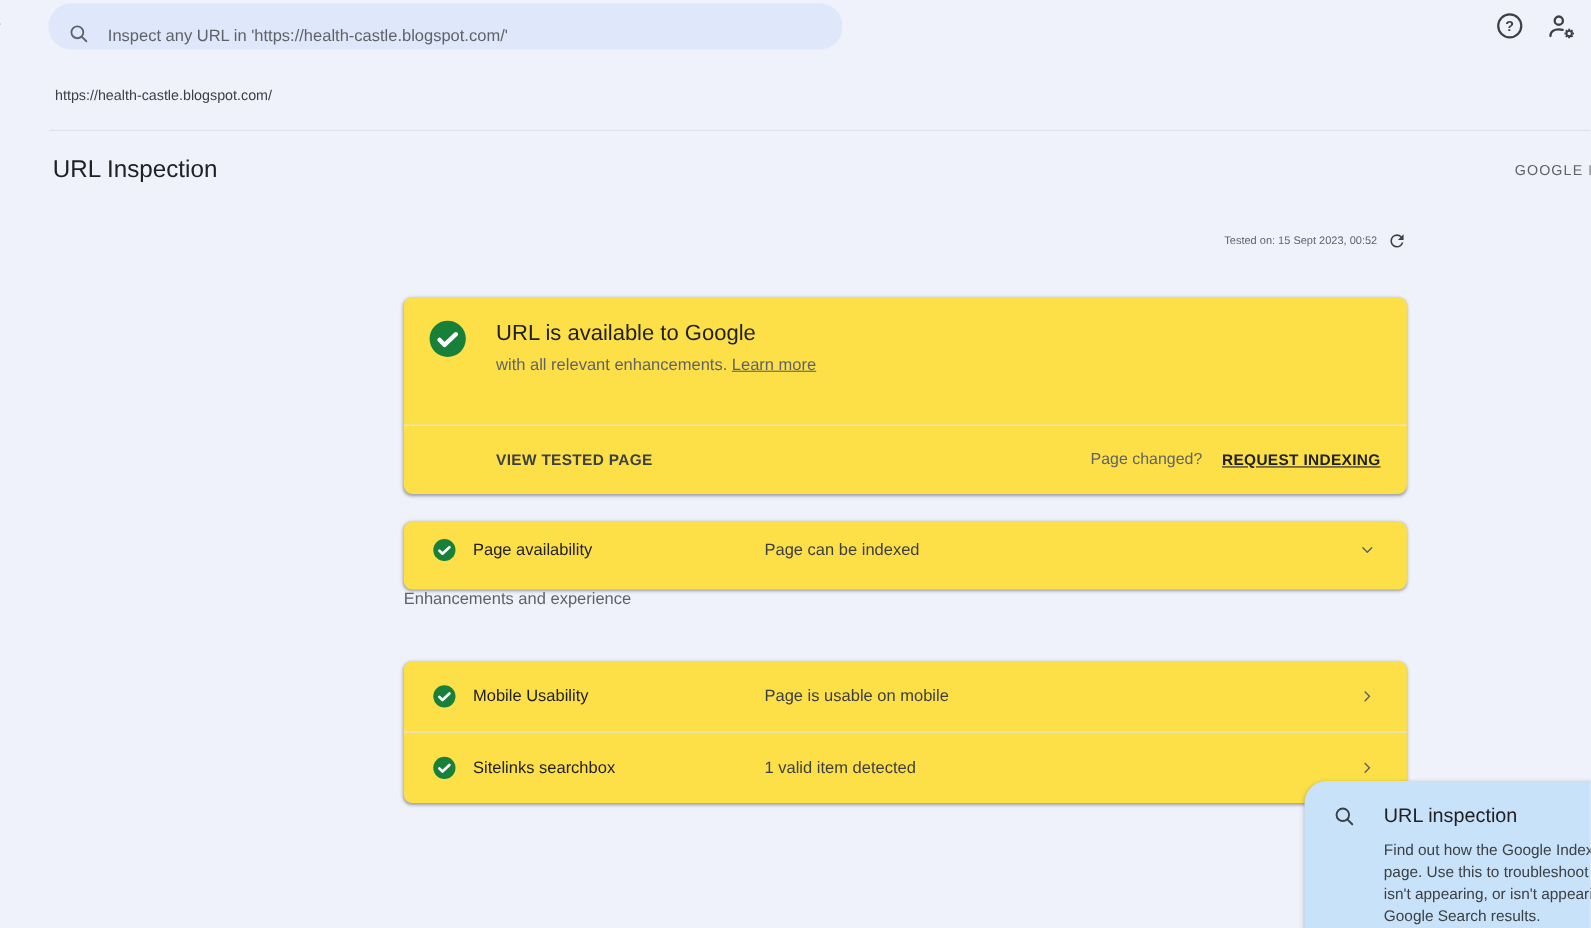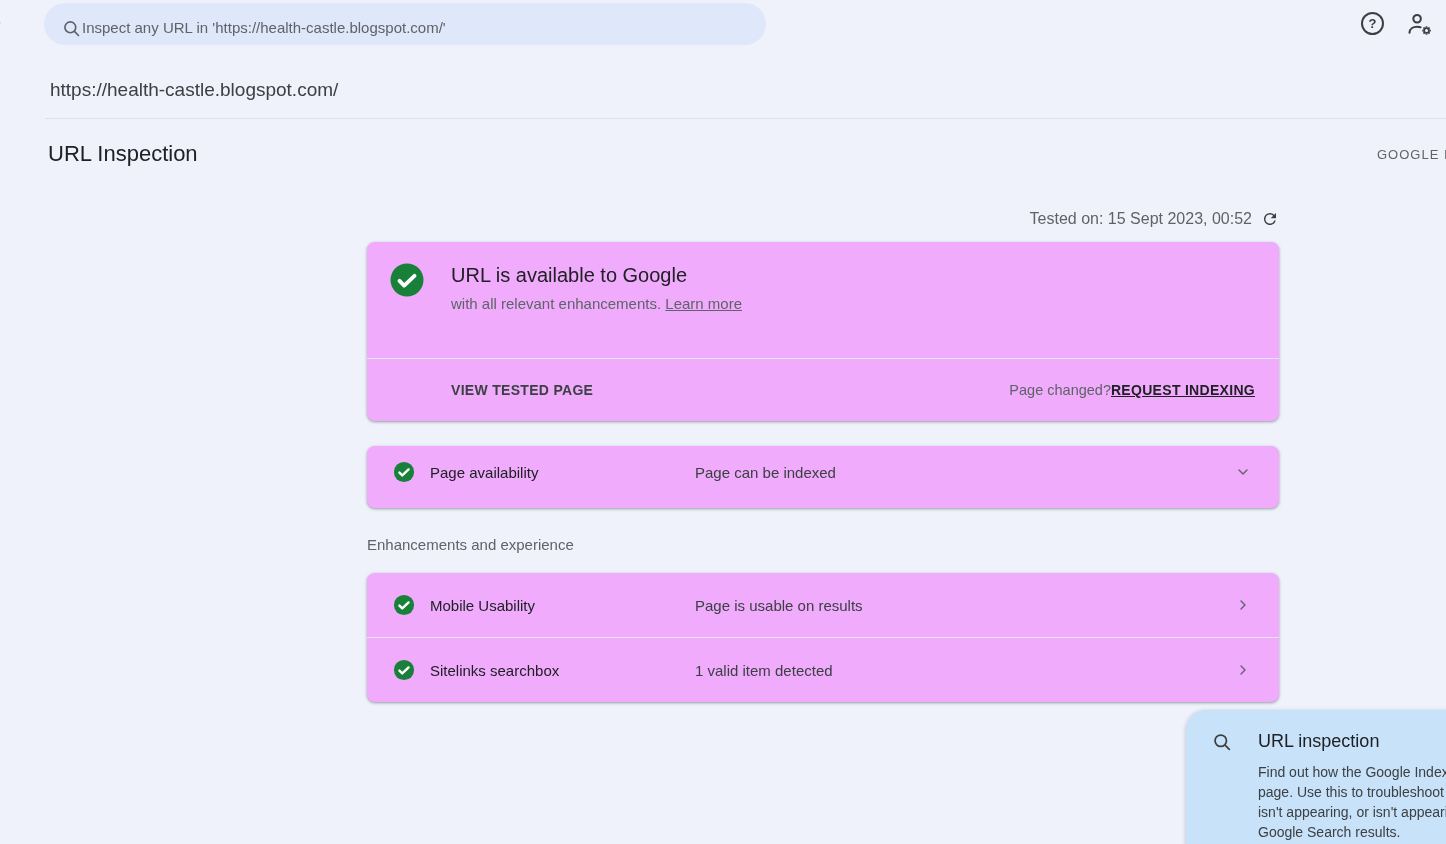--- a/index.html
+++ b/index.html
@@ -12,82 +12,83 @@
   }
   
   .edge-fragment{
     position:absolute; left:-8px; top:13px;
     font-size:16px; color:#3c4043;
   }
   .search-pill{
     position:absolute; left:44px; top:3px;
     width:722px; height:42px;
     background:#dfe8fb; border-radius:21px;
-    display:flex; align-items:flex-start; gap:0;
-    padding:16px 18px;
+    display:flex; align-items:flex-end; gap:16px;
+    padding:4px 18px;
   }
   .search-pill input{
     flex:1; border:none; outline:none; background:transparent;
     font-family:"Liberation Sans", sans-serif;
     font-size:15px; color:#3c4043;
   }
   .search-pill input::placeholder{ color:#5f6368; opacity:1; }
   .help-btn{
     position:absolute; left:1361px; top:12px;
     width:23px; height:23px; border:2px solid #3c4043; border-radius:50%;
     display:flex; align-items:center; justify-content:center;
     font-size:13px; font-weight:600; color:#3c4043; cursor:pointer;
     background:transparent;
   }
   .account-btn{ position:absolute; left:1406px; top:10px; width:28px; height:28px; cursor:pointer; }
 
   
-  .breadcrumb{ position:absolute; left:50px; top:79px; font-size:19px; color:#3c4043; }
+  .breadcrumb{ position:absolute; left:50px; top:79px; font-size:13px; color:#3c4043; }
   .top-divider{ position:absolute; left:45px; right:0; top:118px; height:1px; background:#dde1ea; }
   .page-title{ position:absolute; left:48px; top:141px; font-size:22px; font-weight:400; color:#202124; }
   .index-label{
     position:absolute; left:1377px; top:147px;
     font-size:13px; font-weight:500; letter-spacing:1px; color:#5f6368;
     white-space:nowrap;
   }
 
   
   .tested-row{
     position:absolute; top:210px; right:167px;
     display:flex; align-items:center; gap:9px;
   }
-  .tested-text{ font-size:16px; color:#5f6368; }
+  .tested-text{ font-size:10px; color:#5f6368; }
   .refresh-btn{ width:18px; height:18px; cursor:pointer; }
 
   
   .card{
     position:absolute; left:367px; width:912px;
-    background:#f0abfc; border-radius:8px;
+    background:#fde047; border-radius:8px;
     box-shadow:0 1px 2px rgba(60,64,67,.30), 0 1px 3px 1px rgba(60,64,67,.15);
+    margin-top:28px;
   }
   .result-card{ top:242px; height:179px; }
   .big-check{ position:absolute; left:22px; top:20px; width:36px; height:36px; }
   .result-title{ position:absolute; left:84px; top:22px; font-size:20px; font-weight:500; color:#202124; }
   .result-desc{
     position:absolute; left:84px; top:52px; width:580px;
     font-size:15px; line-height:20.5px; color:#5f6368;
   }
   .result-desc .line{ display:block; }
   .result-desc .line2{ display:inline; }
   .learn-more{ color:#5f6368; text-decoration:underline; cursor:pointer; }
   .card-divider{ position:absolute; left:0; right:0; top:116px; height:1px; background:#e4e6eb; }
   .result-footer{
     position:absolute; left:0; right:0; top:117px; height:62px;
     display:flex; align-items:center;
   }
   .view-tested{
     margin-left:84px; font-size:14px; font-weight:600; letter-spacing:.3px;
     color:#3c4043; cursor:pointer;
   }
-  .footer-right{ margin-left:auto; margin-right:24px; display:flex; align-items:flex-start; gap:0; }
+  .footer-right{ margin-left:auto; margin-right:24px; display:flex; align-items:flex-start; gap:18px; }
   .page-changed{ font-size:14.5px; color:#5f6368; }
   .request-indexing{ font-size:14px; font-weight:700; letter-spacing:.3px; color:#202124; cursor:pointer;text-decoration:underline; }
 
   
   .availability-card{ top:446px; height:62px; }
   .enh-card{ top:573px; height:129px; }
   .list-row{ position:relative; height:52px; cursor:pointer; }
   .enh-card .list-row{ height:64px; }
   .row-divider{ height:1px; background:#e4e6eb; }
   .small-check{ position:absolute; left:26px; top:50%; margin-top:-11px; width:22px; height:22px; }
@@ -184,21 +185,21 @@
 
 <div class="section-title">Enhancements and experience</div>
 
 <div class="card enh-card">
   <div class="list-row">
     <svg class="small-check" viewBox="0 0 24 24">
       <circle cx="12" cy="12" r="11" fill="#188038"></circle>
       <path d="M7 12.6l3.1 3.1L17 9.2" stroke="#ffffff" stroke-width="2.6" fill="none" stroke-linecap="round" stroke-linejoin="round"></path>
     </svg>
     <span class="row-label">Mobile Usability</span>
-    <span class="row-status">Page is usable on results</span>
+    <span class="row-status">Page is usable on mobile</span>
     <svg class="row-chevron" viewBox="0 0 24 24">
       <path d="M9 6l6 6-6 6" fill="none" stroke="#5f6368" stroke-width="2" stroke-linecap="round" stroke-linejoin="round"></path>
     </svg>
   </div>
   <div class="row-divider"></div>
   <div class="list-row">
     <svg class="small-check" viewBox="0 0 24 24">
       <circle cx="12" cy="12" r="11" fill="#188038"></circle>
       <path d="M7 12.6l3.1 3.1L17 9.2" stroke="#ffffff" stroke-width="2.6" fill="none" stroke-linecap="round" stroke-linejoin="round"></path>
     </svg>

